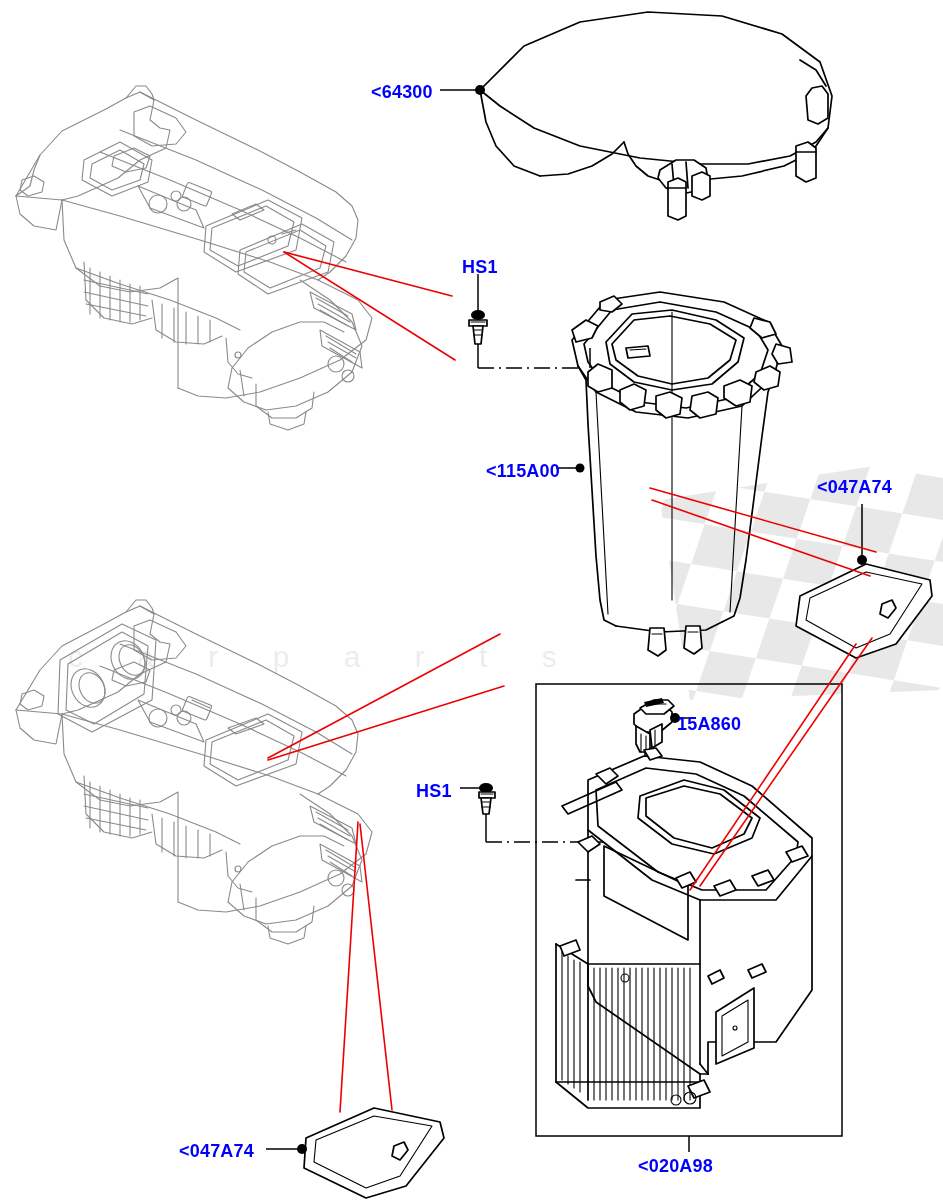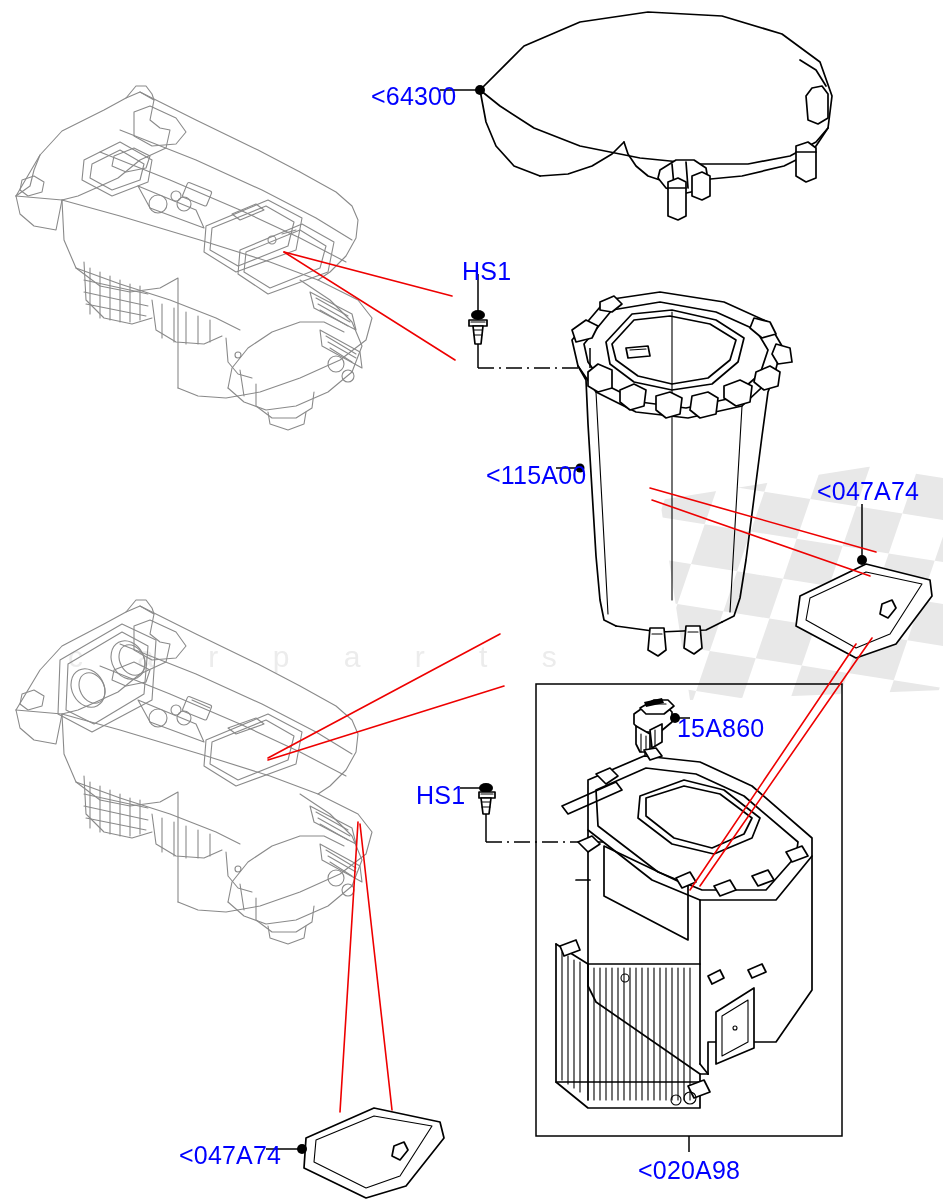--- a/index.html
+++ b/index.html
@@ -1,19 +1,19 @@
 <!DOCTYPE html>
 <html><head>
 <meta charset="utf-8">
 <style>
   html,body{margin:0;padding:0;background:#ffffff;}
   body{width:943px;height:1200px;position:relative;overflow:hidden;
        font-family:"Liberation Sans", sans-serif;}
   #stage{position:absolute;inset:0;width:943px;height:1200px;}
-  .lbl{position:absolute;color:#0000ff;font-size:25px;font-weight:400;
+  .lbl{position:absolute;color:#0000ff;font-size:18px;font-weight:700;
        letter-spacing:0.2px;white-space:nowrap;font-family:"Liberation Sans",sans-serif;}
   .wm-main{position:absolute;left:60px;top:520px;font-size:125px;font-weight:700;
        color:#f6d9d9;letter-spacing:-2px;font-family:"Liberation Sans",sans-serif;
        user-select:none;}
   .wm-sub{position:absolute;left:68px;top:640px;font-size:30px;font-weight:400;
        color:#ececec;letter-spacing:23px;font-family:Liberation Sans, sans-serif;
        user-select:none;}
   svg{position:absolute;left:0;top:0;width:943px;height:1200px;overflow:visible;}
   .svg-art{z-index:3;}
   .wm{z-index:2;}

